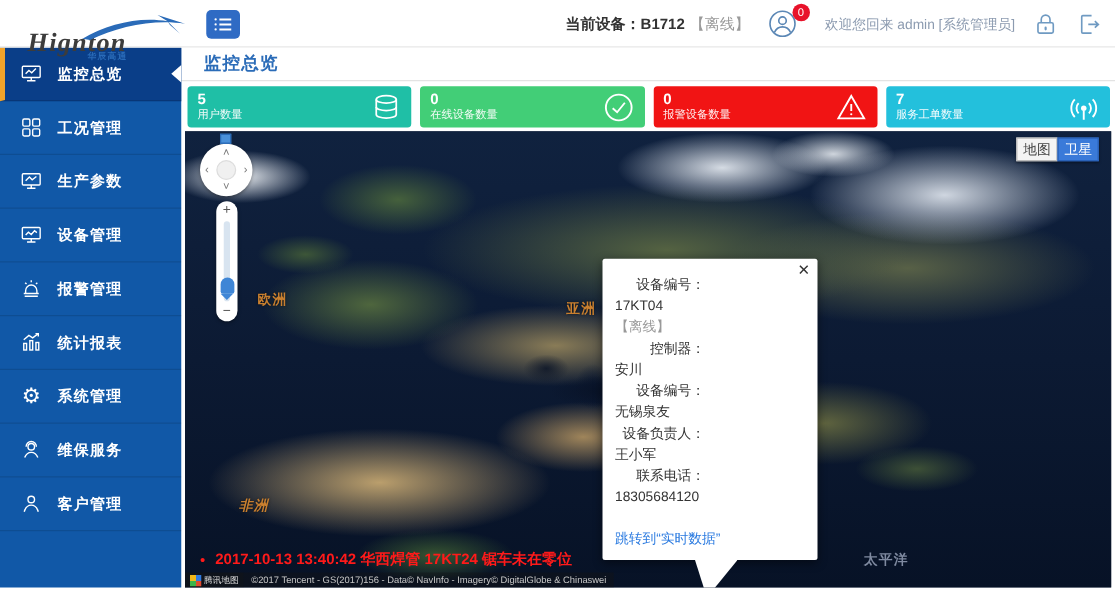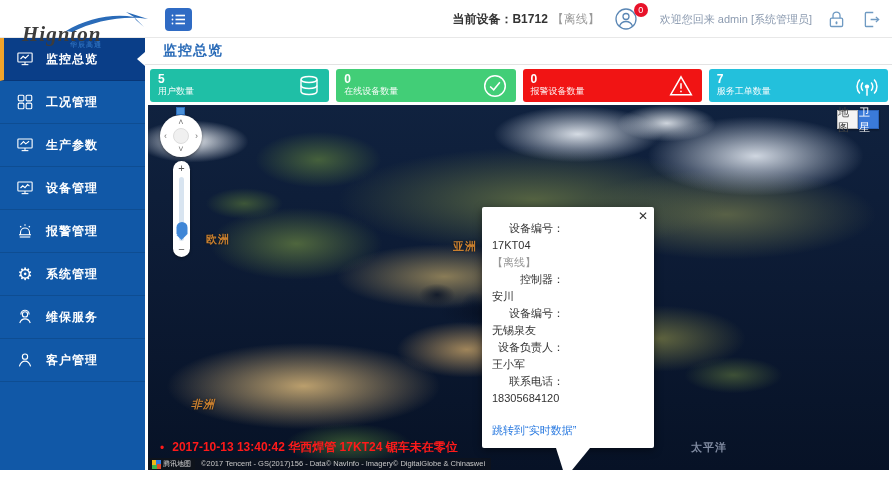--- a/index.html
+++ b/index.html
@@ -109,21 +109,21 @@
                 background:#d8e4f0; border-radius:3px; cursor:pointer; }
   .zoom-thumb { position:absolute; left:50%; transform:translateX(-50%); bottom:6px;
                 width:11px; height:13px; background:#3f86d6; border-radius:6px 6px 2px 2px;
                 cursor:pointer; }
   .zoom-thumb::after { content:""; position:absolute; left:50%; top:100%;
        transform:translateX(-50%); border-left:5px solid transparent;
        border-right:5px solid transparent; border-top:5px solid #3f86d6; }
 
   .map-type { position:absolute; right:10px; top:5px; display:flex; z-index:5;
               box-shadow:0 1px 2px rgba(0,0,0,.4); }
-  .mt-btn { width:21px; height:19px; font-size:11px; display:flex; align-items:center;
+  .mt-btn { width:33px; height:19px; font-size:11px; display:flex; align-items:center;
             justify-content:center; cursor:pointer; }
   .mt-map { background:#f4f4f4; color:#444; border:1px solid #bbb; }
   .mt-sat { background:#3a7ad9; color:#fff; border:1px solid #2a62b8; }
 
   .map-label { position:absolute; font-size:11px; font-weight:bold; z-index:2;
                text-shadow:0 0 2px rgba(0,0,0,.6); letter-spacing:1px; }
   .ml-0 { left:58px;  top:127px; color:#c87f2f; }
   .ml-1 { left:305px; top:134px; color:#c87f2f; }
   .ml-2 { left:43px;  top:292px; color:#c87f2f;font-style:italic; }
   .ml-3 { left:366px; top:227px; color:#c03030; letter-spacing:8px; font-size:12px; }
@@ -261,20 +261,30 @@
       <path d="M6 17 v-3 a6 6 0 0 1 12 0 v3"></path>
       <line x1="4" y1="17" x2="20" y2="17"></line>
         <line x1="5" y1="20" x2="19" y2="20"></line>
       <line x1="12" y1="3" x2="12" y2="5"></line>
         <line x1="5.5" y1="5.5" x2="7" y2="7"></line>
         <line x1="18.5" y1="5.5" x2="17" y2="7"></line>
     </svg>
     <span class="lbl">报警管理</span>
   </div>
 
+  <div class="side-item">
+    <svg width="18" height="18" viewBox="0 0 24 24" fill="none" stroke="#fff" stroke-width="1.5">
+      <rect x="4" y="13" width="3" height="7"></rect>
+        <rect x="10.5" y="10" width="3" height="10"></rect>
+        <rect x="17" y="12" width="3" height="8"></rect>
+      <polyline points="4,9 9.5,4.5 13.5,7 19.5,2.5"></polyline>
+      <polyline points="16.5,2.5 19.5,2.5 19.5,5.5"></polyline>
+    </svg>
+    <span class="lbl">统计报表</span>
+  </div>
 
   <div class="side-item">
     <span class="gear-glyph">⚙</span>
     <span class="lbl">系统管理</span>
   </div>
 
   <div class="side-item">
     <svg width="18" height="18" viewBox="0 0 24 24" fill="none" stroke="#fff" stroke-width="1.5">
       <circle cx="12" cy="8.5" r="3.5"></circle>
       <path d="M6.5 8.5 a5.5 5.5 0 0 1 11 0"></path>

